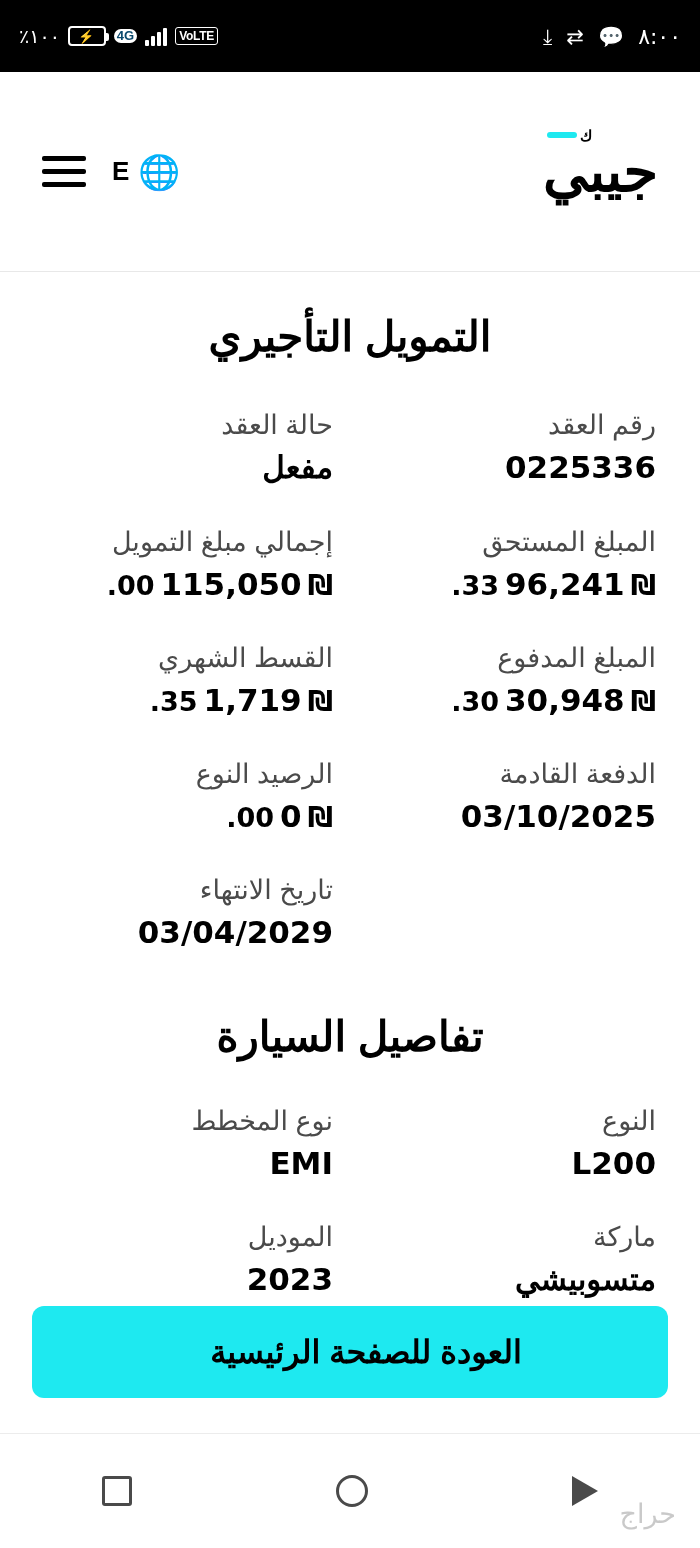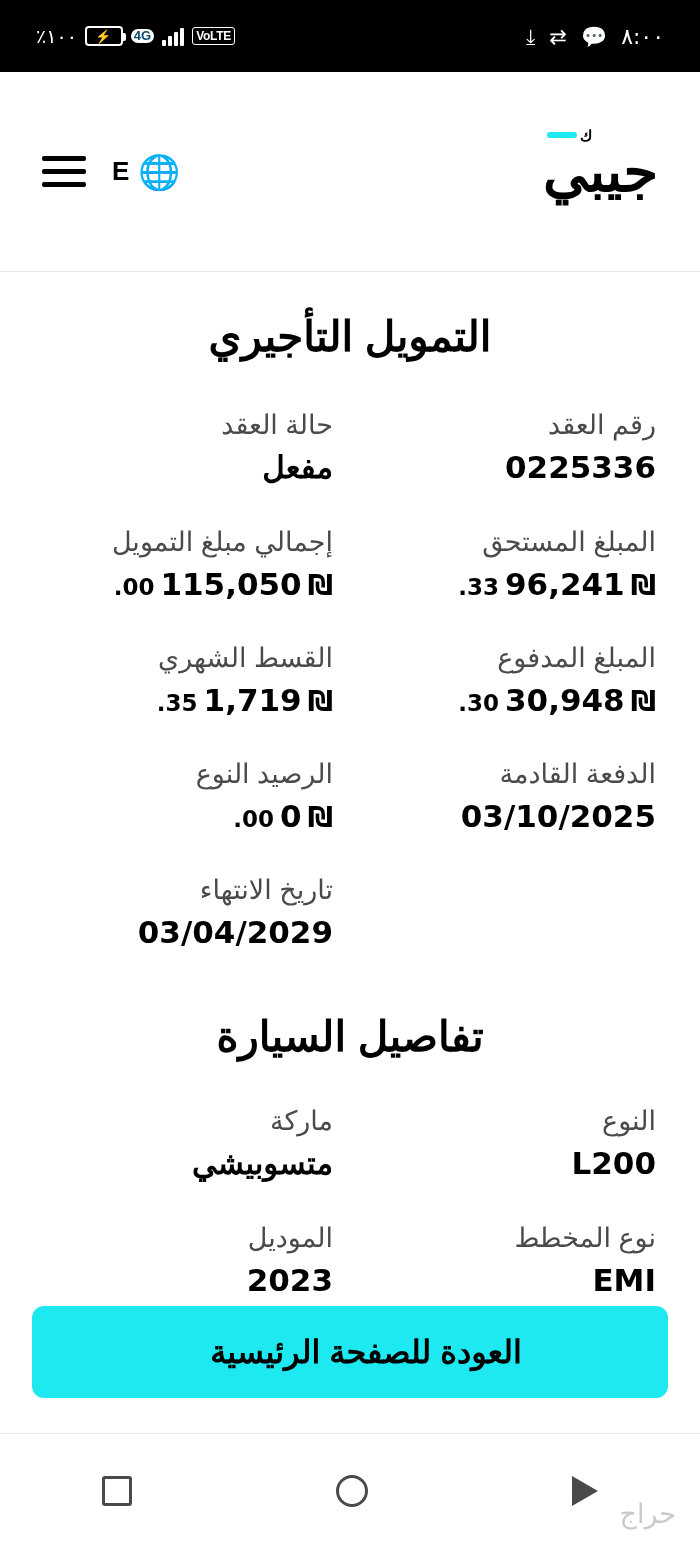--- a/index.html
+++ b/index.html
@@ -11,21 +11,21 @@
   }
   body { position: relative; overflow: hidden; }
 
   
   .status-bar {
     height: 72px;
     background: #000000;
     display: flex;
     align-items: center;
     justify-content: space-between;
-    padding: 0 36px;
+    padding: 0 19px;
     color: #ffffff;
     direction: ltr;
   }
   .status-left, .status-right {
     display: flex;
     align-items: center;
     gap: 8px;
   }
   .battery-pct {
     font-size: 19px;
@@ -133,21 +133,21 @@
     font-size: 31px;
     font-weight: 700;
     color: #000;
     display: flex;
     align-items: baseline;
     justify-content: flex-start;
     gap: 6px;
     direction: rtl;
   }
   .field-value .num { direction: ltr; unicode-bidi: embed; font-family: "DejaVu Sans", sans-serif; }
-  .field-value .dec { font-size: 23px; font-weight: 700; }
+  .field-value .dec { font-size: 27px; font-weight: 700; }
   .currency {
     font-size: 28px;
     font-weight: 700;
     font-family: "DejaVu Sans", sans-serif;
   }
   .field-value.plain { font-family: "DejaVu Sans", sans-serif; }
   .field-value.arabic { font-family: "Liberation Sans", sans-serif; }
   .row-right-only { grid-column: 2 / 3; }
 
   
@@ -324,30 +324,30 @@
   <div class="section-title second">تفاصيل السيارة</div>
 
   <div class="grid">
     <div class="field">
       <div class="field-label">النوع</div>
       <div class="field-value plain">
         <span class="num">L200</span>
       </div>
     </div>
     <div class="field">
+      <div class="field-label">نوع المخطط</div>
+      <div class="field-value plain">
+        <span class="num">EMI</span>
+      </div>
+    </div>
+
+    <div class="field">
       <div class="field-label">ماركة</div>
       <div class="field-value arabic">
         <span>متسوبيشي</span>
-      </div>
-    </div>
-
-    <div class="field">
-      <div class="field-label">نوع المخطط</div>
-      <div class="field-value plain">
-        <span class="num">EMI</span>
       </div>
     </div>
     <div class="field">
       <div class="field-label">الموديل</div>
       <div class="field-value plain">
         <span class="num">2023</span>
       </div>
     </div>
 
     <div class="field">

